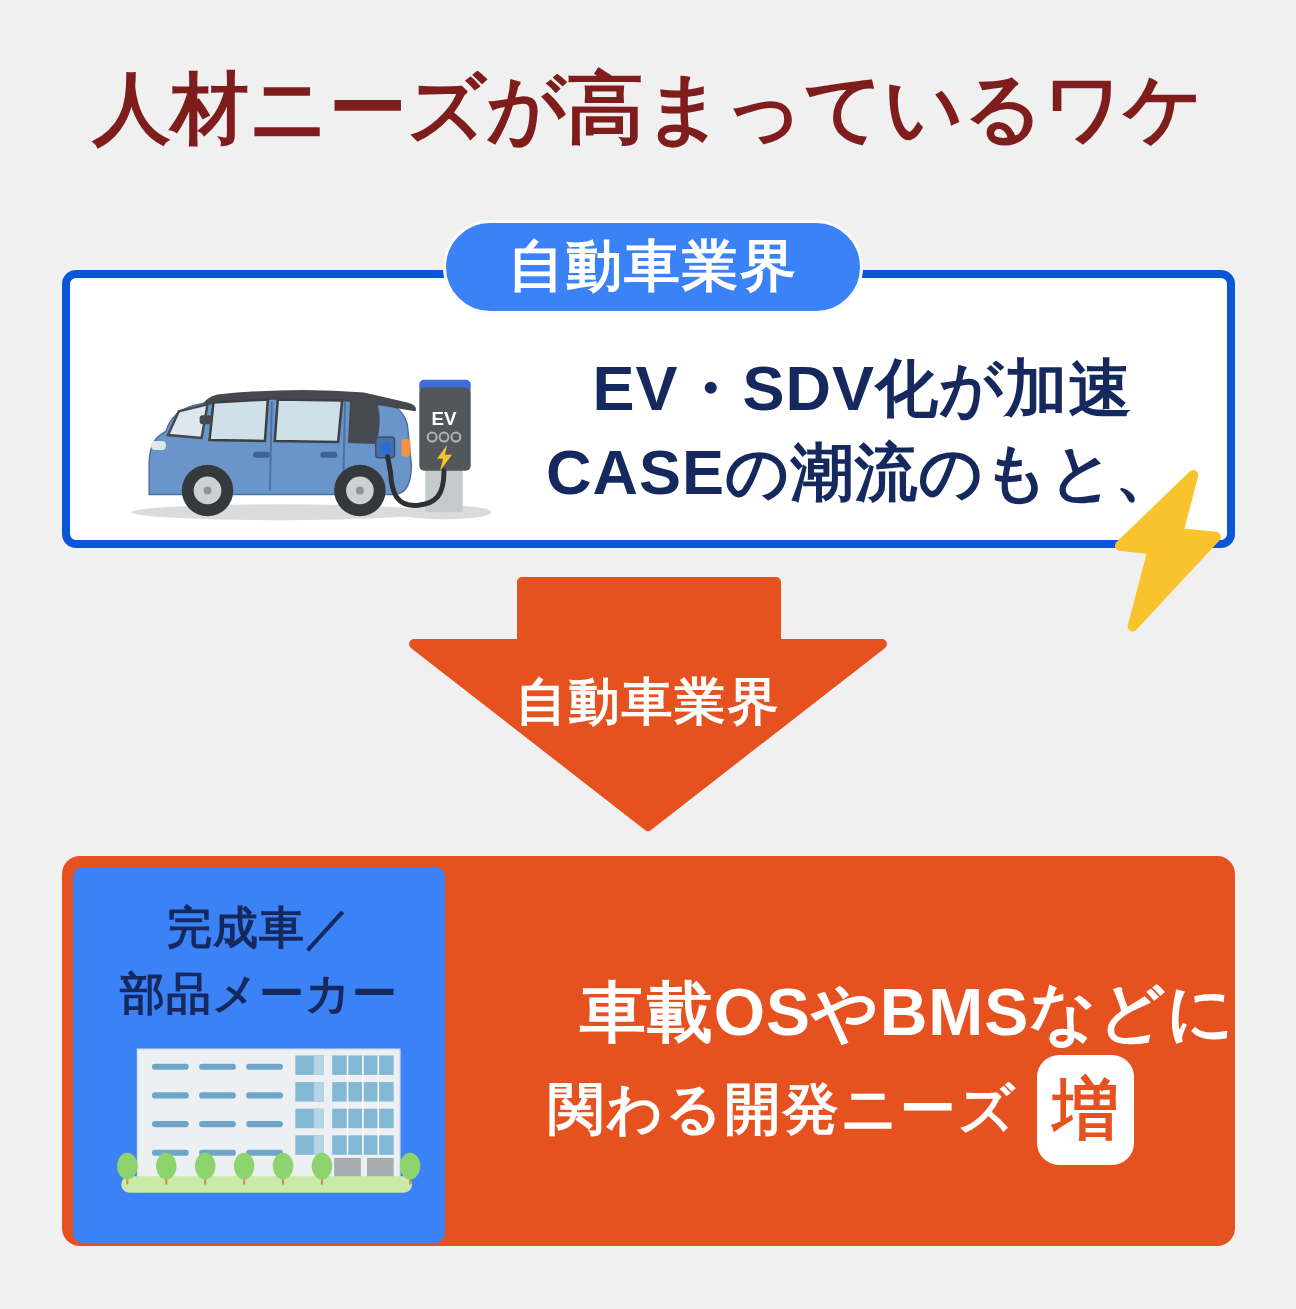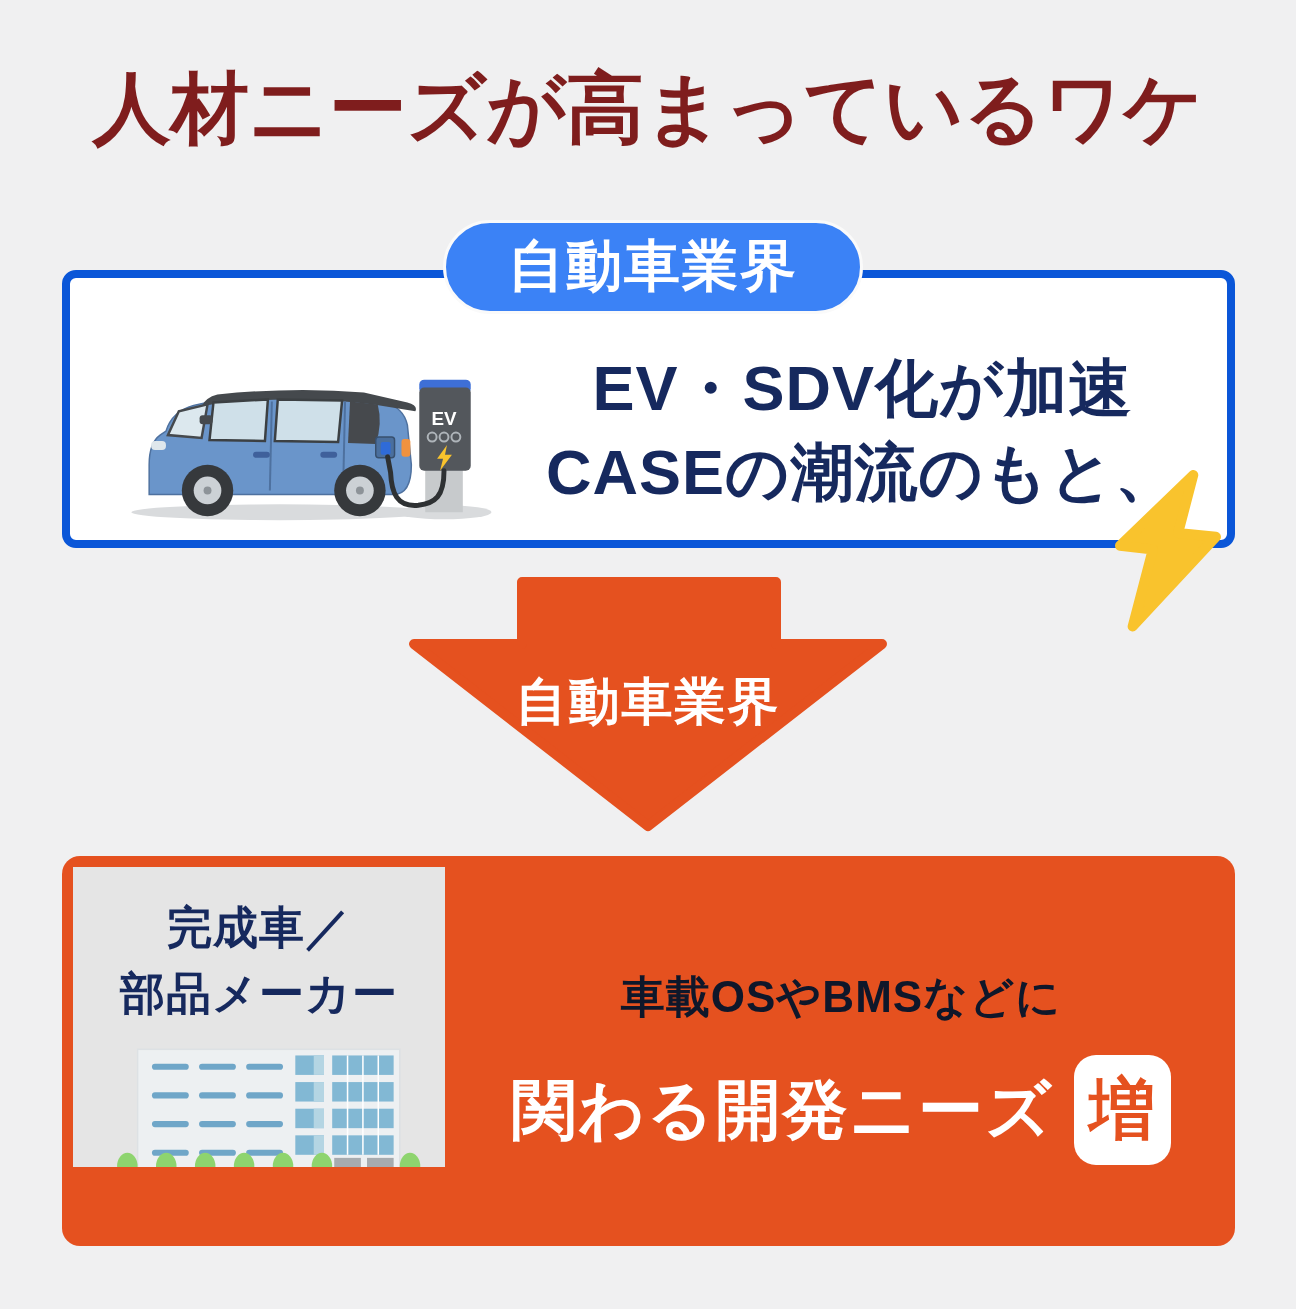--- a/index.html
+++ b/index.html
@@ -70,52 +70,52 @@
   
   .result-card{
     left:62px;top:856px;
     width:1173px;height:390px;
     background:#e5511f;
     border-radius:18px;
   }
   .maker-panel{
     position:absolute;
     left:11px;top:11px;
-    width:372px;height:300px;
-    background:#e5e5e5;
-    border-radius:0;
+    width:372px;height:376px;
+    background:#3b82f6;
+    border-radius:10px;
     overflow:hidden;
   }
   .maker-text{
     position:absolute;top:28px;left:0;right:0;
     text-align:center;
     color:#16295e;
     font-size:45px;
     line-height:66px;
     letter-spacing:1px;
   }
   .building-svg{position:absolute;left:40px;top:176px;width:338px;height:156px;}
   .result-text1{
     position:absolute;
     left:385px;top:112px;width:788px;
-    text-align:center;
-    color:#0f172a;
-    font-size:44px;
+    text-align:right;
+    color:#ffffff;
+    font-size:66px;
     letter-spacing:1px;
     white-space:nowrap;
   }
   .result-row2{
     position:absolute;
     left:385px;top:198px;width:788px;height:112px;
     display:flex;align-items:center;justify-content:center;
     gap:20px;
   }
   .result-text2{
     color:#ffffff;
-    font-size:65px;
+    font-size:56px;
     letter-spacing:2px;
     white-space:nowrap;
   }
   .increase-badge{
     width:97px;height:110px;
     background:#ffffff;
     border-radius:22px;
     color:#e5511f;
     font-size:66px;
     display:flex;align-items:center;justify-content:center;

